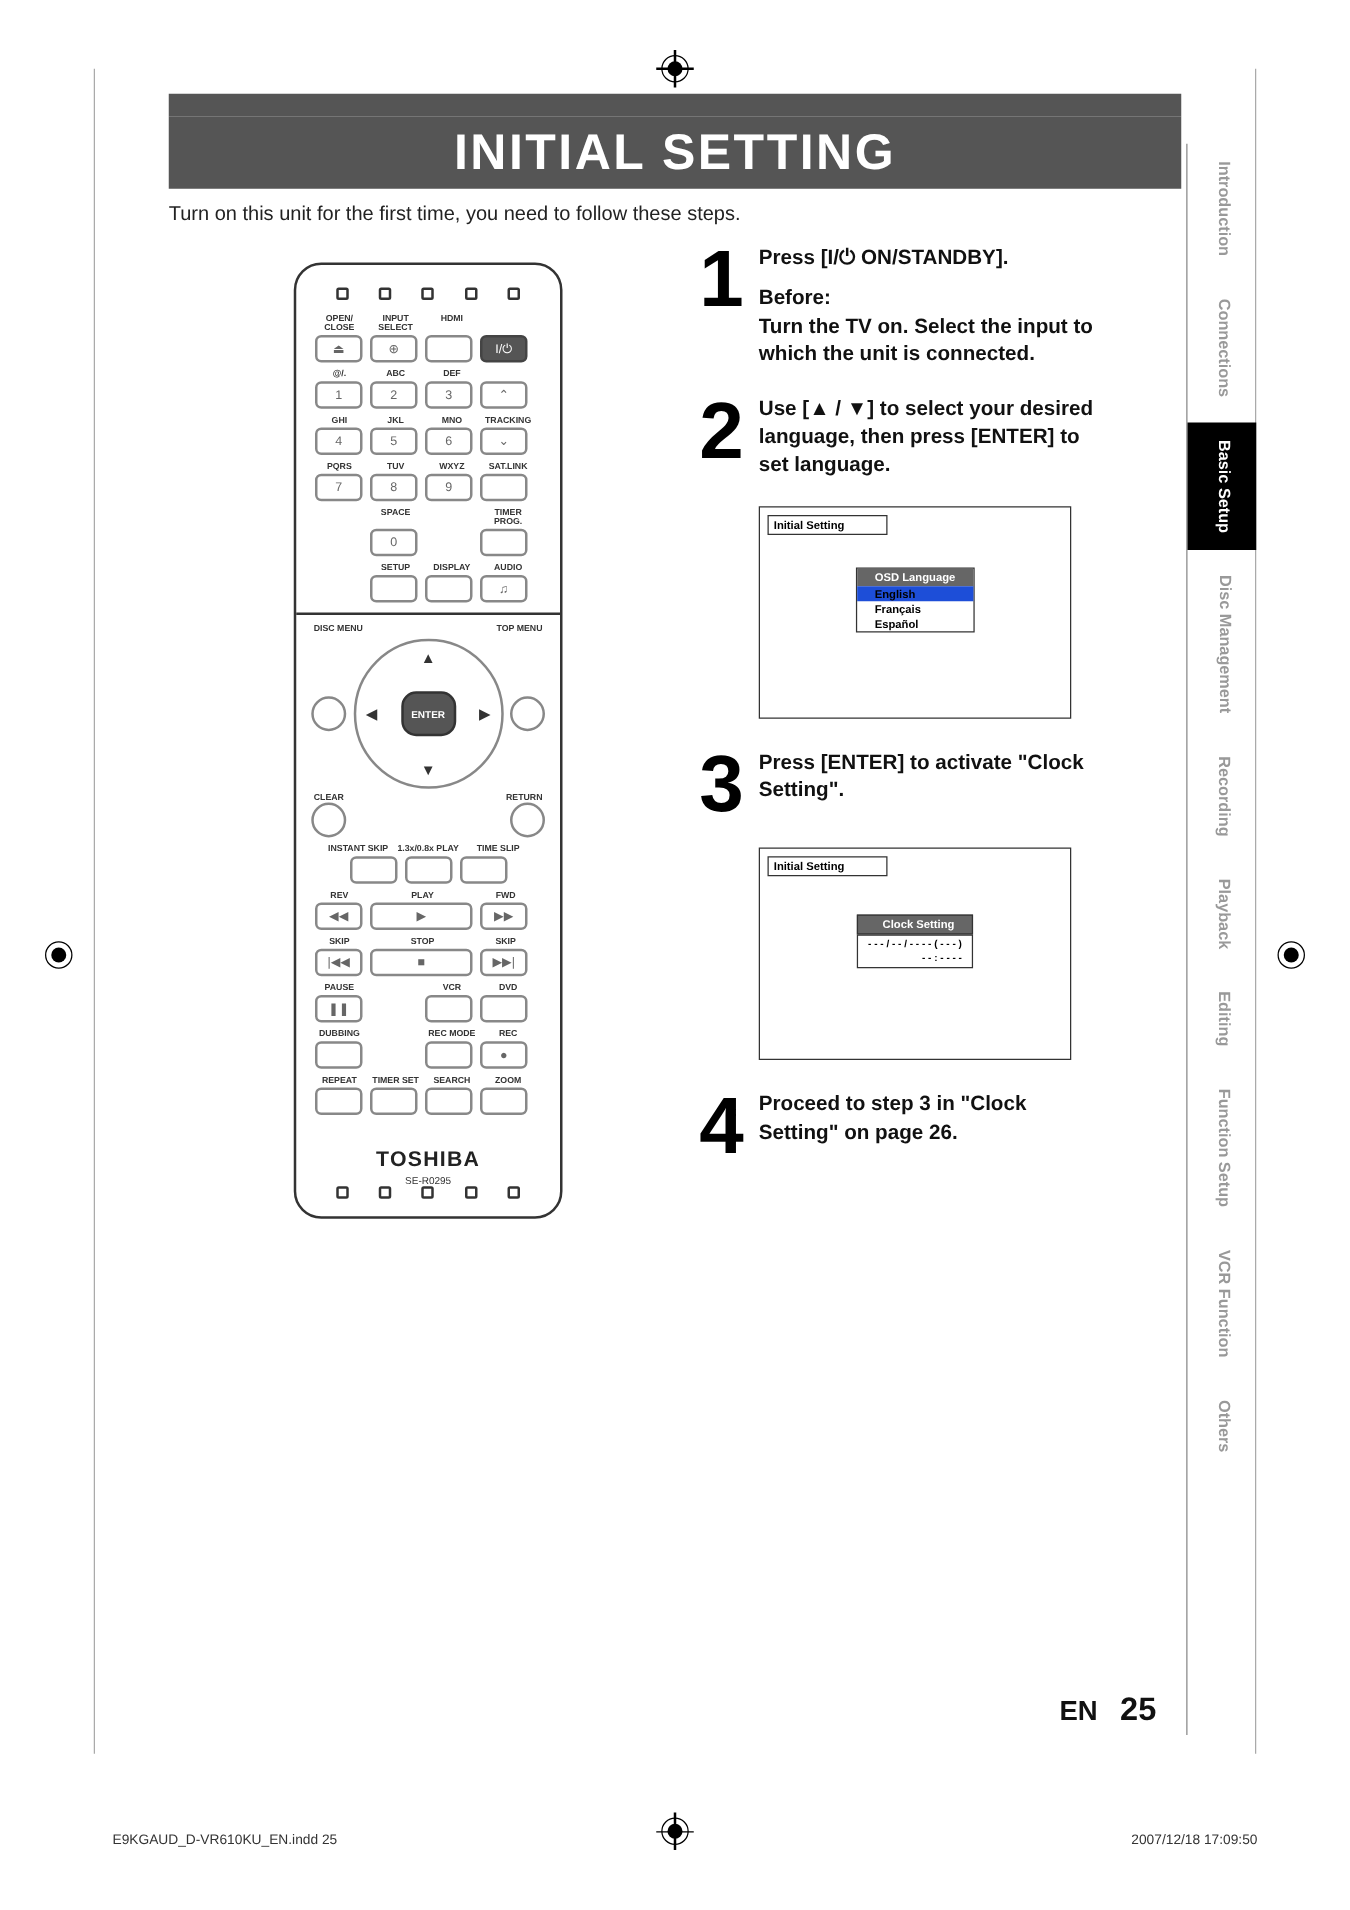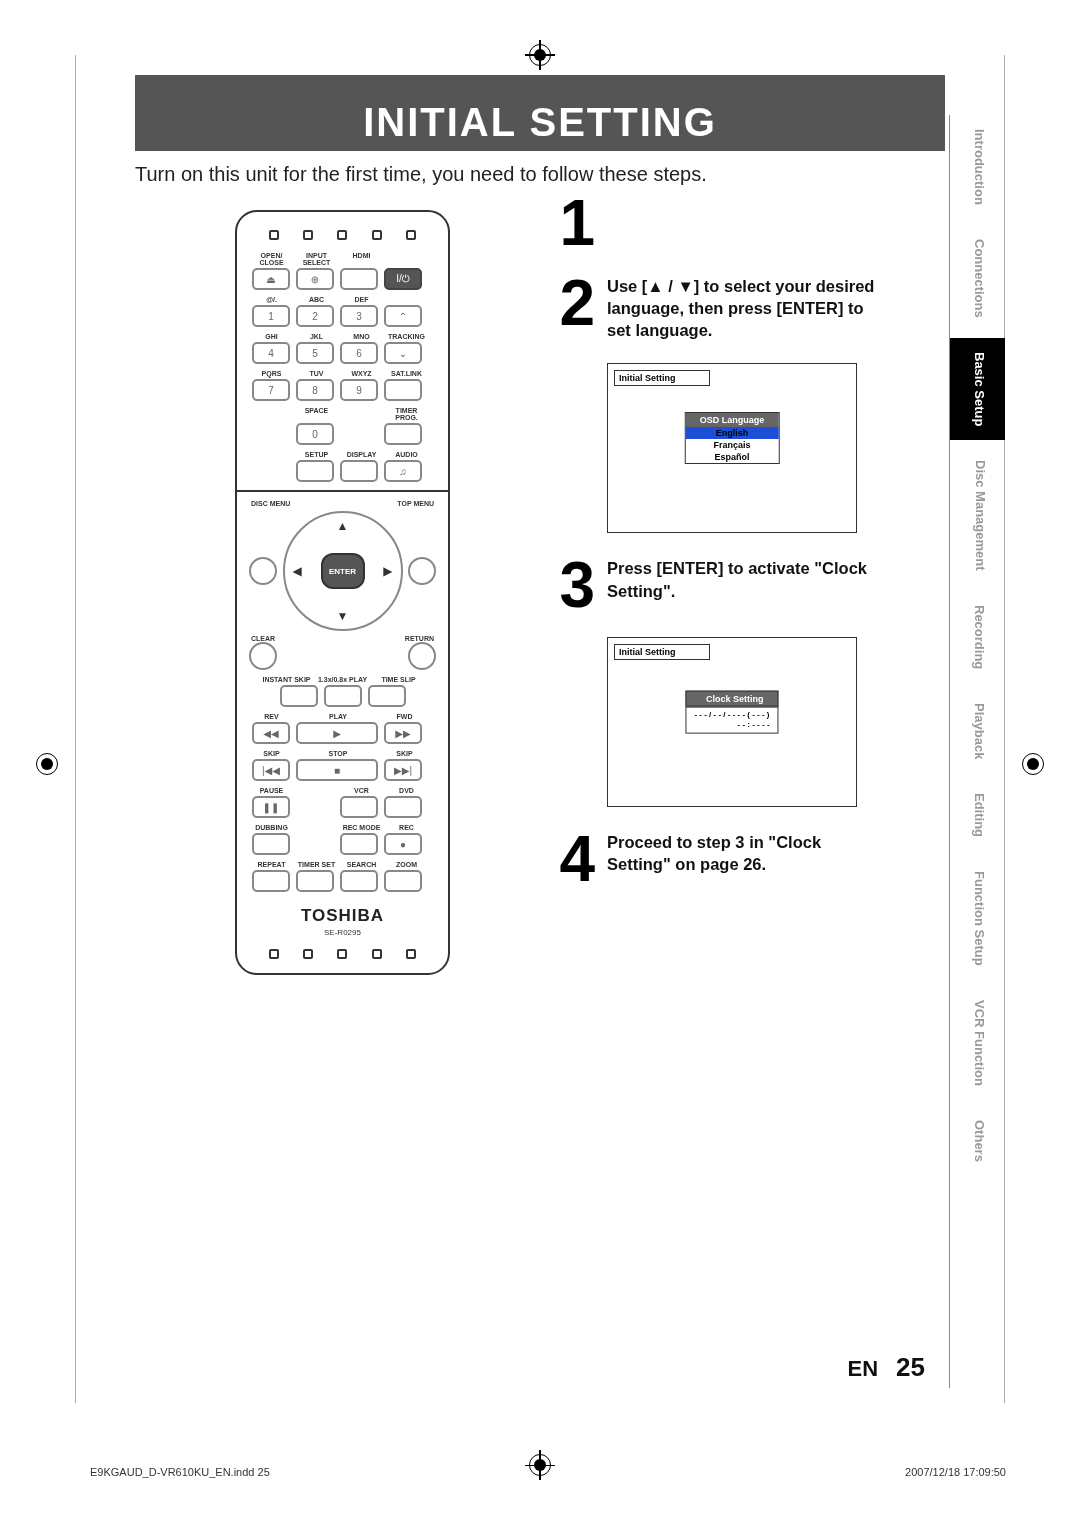--- a/index.html
+++ b/index.html
@@ -31,21 +31,21 @@
     color: #fff;
     text-align: center;
     font-size: 40px;
     font-weight: bold;
     letter-spacing: 2px;
     line-height: 58px;
   }
   .intro-line {
     position: absolute;
     left: 135px; top: 163px;
-    font-size: 20px;
+    font-size: 16px;
     color: #222;
   }
   .remote-wrap {
     position: absolute;
     left: 235px; top: 210px;
     width: 215px; height: 765px;
   }
   .remote-body {
     width: 100%; height: 100%;
     border: 2.5px solid #333;
@@ -75,21 +75,21 @@
     width: 120px; height: 120px; border: 2px solid #888; border-radius: 50%;
     margin: 4px auto; position: relative;
   }
   .nav-center {
     position: absolute; left: 50%; top: 50%; transform: translate(-50%,-50%);
     width: 44px; height: 36px; border: 2px solid #333; border-radius: 12px;
     background: #555; color: #fff; font-size: 8px; font-weight: bold;
     display: flex; align-items: center; justify-content: center;
   }
   .nav-arrow { position: absolute; font-size: 12px; color: #333; }
-  .brand { text-align: center; font-weight: 900; font-size: 17px; letter-spacing: 1px; margin-top: 14px; color: #222; }
+  .brand { text-align: center; font-weight: 900; font-size: 17px; letter-spacing: 1px; margin-top: 26px; color: #222; }
   .model { text-align: center; font-size: 8px; color: #333; margin-top: 2px; }
 
   .steps {
     position: absolute;
     left: 545px; right: 200px; top: 195px;
   }
   .step { display: flex; gap: 12px; margin-bottom: 22px; }
   .step-num {
     font-size: 64px; font-weight: 900; line-height: 0.9;
     color: #000; min-width: 50px; text-align: right;
@@ -103,21 +103,21 @@
     position: relative;
     padding: 6px;
   }
   .osd-tab {
     border: 1.5px solid #333; width: 96px; font-size: 9px; font-weight: bold;
     padding: 2px 4px; background: #fff;
   }
   .osd-inner {
     position: absolute; left: 50%; top: 44%; transform: translate(-50%,-50%);
     border: 1.5px solid #333; background: #fff;
-    font-size: 9px; font-weight: bold; text-align: center;
+    font-size: 9px; font-weight: bold; 
   }
   .osd-inner .hdr { background: #666; color: #fff; padding: 2px 14px; }
   .osd-inner .opt { padding: 1px 14px; }
   .osd-inner .opt.hl { background: #1d4ed8; }
   .osd-clock {
     position: absolute; left: 50%; top: 44%; transform: translate(-50%,-50%);
     font-size: 9px; font-weight: bold; text-align: right;
   }
   .osd-clock .hdr2 { background: #666; color: #fff; padding: 2px 14px; border: 1.5px solid #333; }
   .osd-clock .val { border: 1.5px solid #333; padding: 2px 8px; margin-top: 0; font-size: 8px; line-height: 1.3; }
@@ -387,20 +387,26 @@
         <div class="hole"></div>
         <div class="hole"></div>
     </div>
   </div>
 </div>
 
 <div class="steps">
 
   <div class="step">
     <div class="step-num">1</div>
+    <div class="step-text">
+      <div>Press [I/⏻ ON/STANDBY].</div>
+      <div style="height:10px;"></div>
+      <div>Before:</div>
+      <div>Turn the TV on. Select the input to which the unit is connected.</div>
+    </div>
   </div>
 
   <div class="step">
     <div class="step-num">2</div>
     <div class="step-text">
       <div>Use [▲ / ▼] to select your desired language, then press [ENTER] to set language.</div>
     </div>
   </div>
   <div class="osd-panel">
     <div class="osd-tab">Initial Setting</div>

